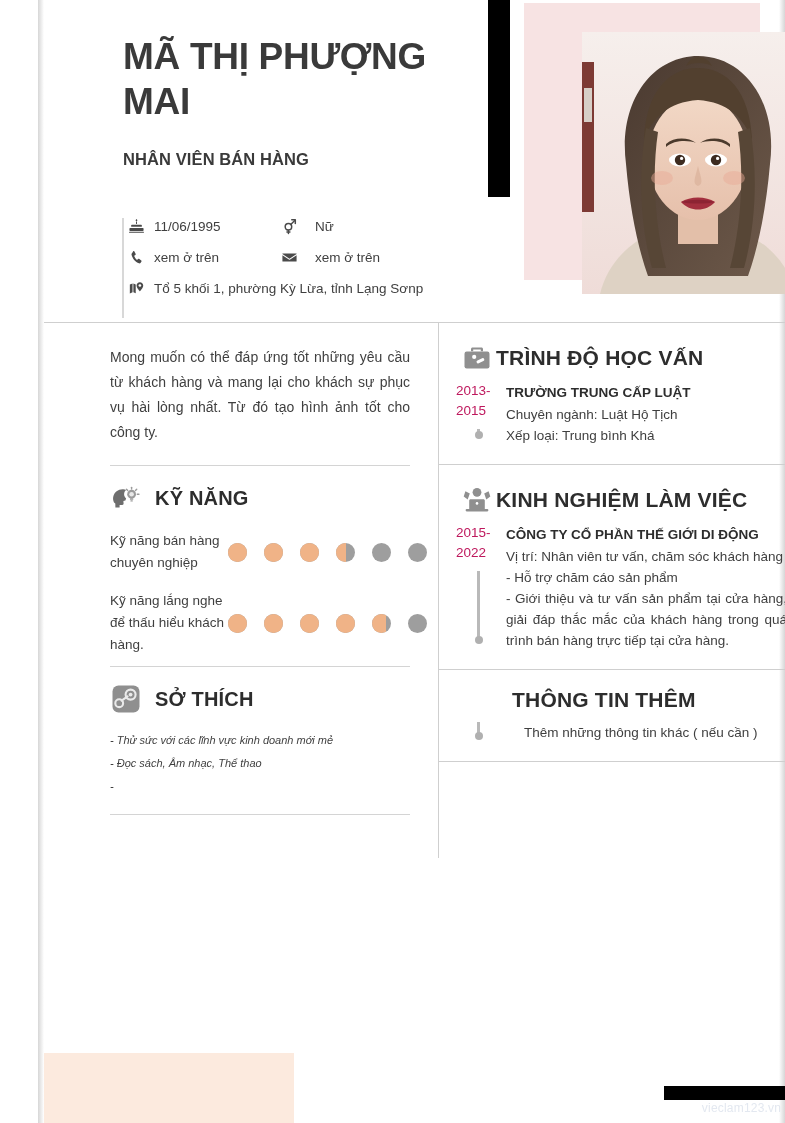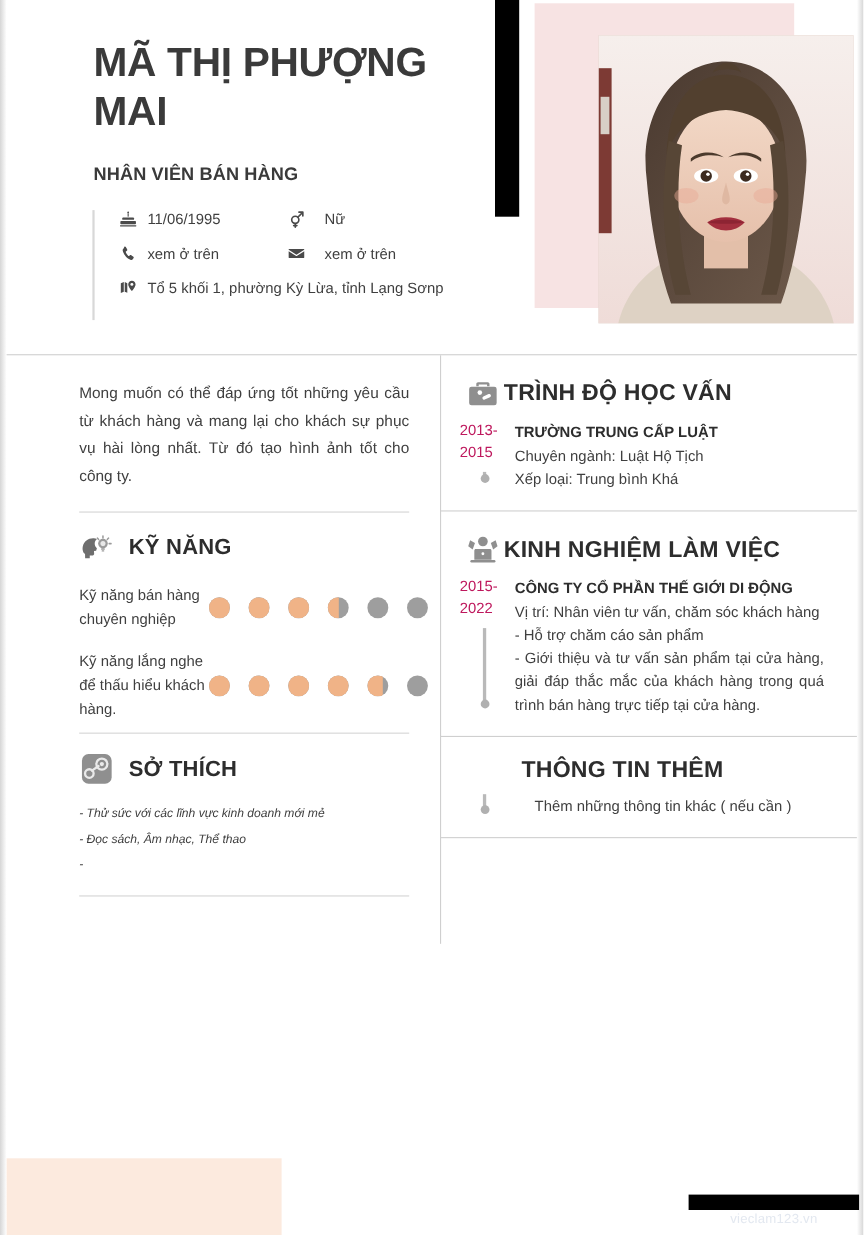--- a/index.html
+++ b/index.html
@@ -2,39 +2,39 @@
 <html><head>
 <meta charset="utf-8">
 <style>
   html,body{margin:0;padding:0;background:#ffffff;}
   body{
     width:785px;height:1123px;position:relative;overflow:hidden;
     font-family:"Liberation Sans","DejaVu Sans",sans-serif;
     color:#3a3a3a;
   }
   
-  #page{position:absolute;inset:0;background:#fff;}
+  #page{position:absolute;inset:0;background:#fff;margin-left:38px;}
   .page-edge-left{position:absolute;left:0;top:0;width:6px;height:1123px;
     background:linear-gradient(to right,#d6d6d6,#ffffff);}
   .page-edge-right{position:absolute;right:0;top:0;width:6px;height:1123px;
     background:linear-gradient(to left,#d6d6d6,#ffffff);}
 
   
   #header{position:absolute;left:6px;top:0;width:773px;height:322px;}
   .black-bar{position:absolute;left:444px;top:0;width:22px;height:197px;background:#000;}
   .pink-rect{position:absolute;left:480px;top:3px;width:236px;height:277px;background:#f7e3e3;}
   .photo{position:absolute;left:538px;top:32px;width:232px;height:262px;overflow:hidden;background:#e7d6cf;}
   .photo svg{display:block;width:232px;height:262px;}
 
   .name{position:absolute;left:79px;top:34px;width:350px;
     font-size:37px;line-height:45px;font-weight:700;color:#3a3a3a;letter-spacing:-0.3px;}
   .job-title{position:absolute;left:79px;top:150px;width:360px;
     font-size:16.5px;font-weight:700;color:#3a3a3a;letter-spacing:0.1px;}
 
-  .contact-block{position:absolute;left:78px;top:191px;padding-left:22px;
+  .contact-block{position:absolute;left:78px;top:218px;padding-left:4px;
     border-left:2px solid #d8d8d8;width:360px;height:100px;}
   .c-row{position:relative;height:31px;}
   .c-item{position:absolute;display:flex;align-items:center;gap:9px;font-size:13.5px;color:#3f3f3f;}
   .c-item.col1{left:0;}
   .c-item.col2{left:153px;}
   .c-item.wide{left:0;justify-content:center;}
   .c-ico{width:17px;height:17px;flex:0 0 17px;display:block;}
   .c-ico svg{display:block;width:17px;height:17px;fill:#4a4a4a;}
   .c-txt{white-space:nowrap;}
   .c-item.col2 .c-txt{padding-left:8px;}

